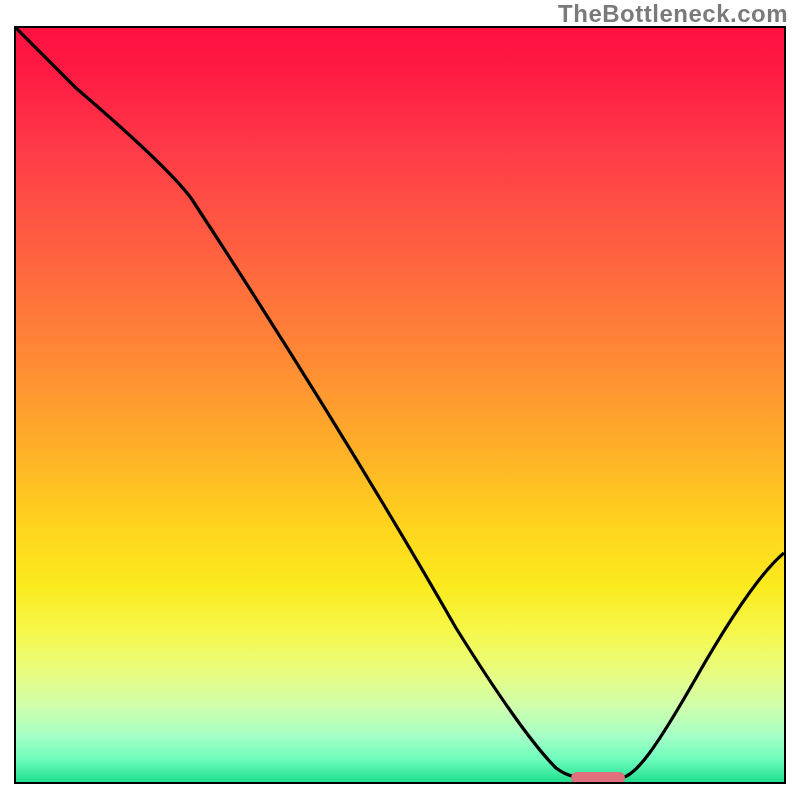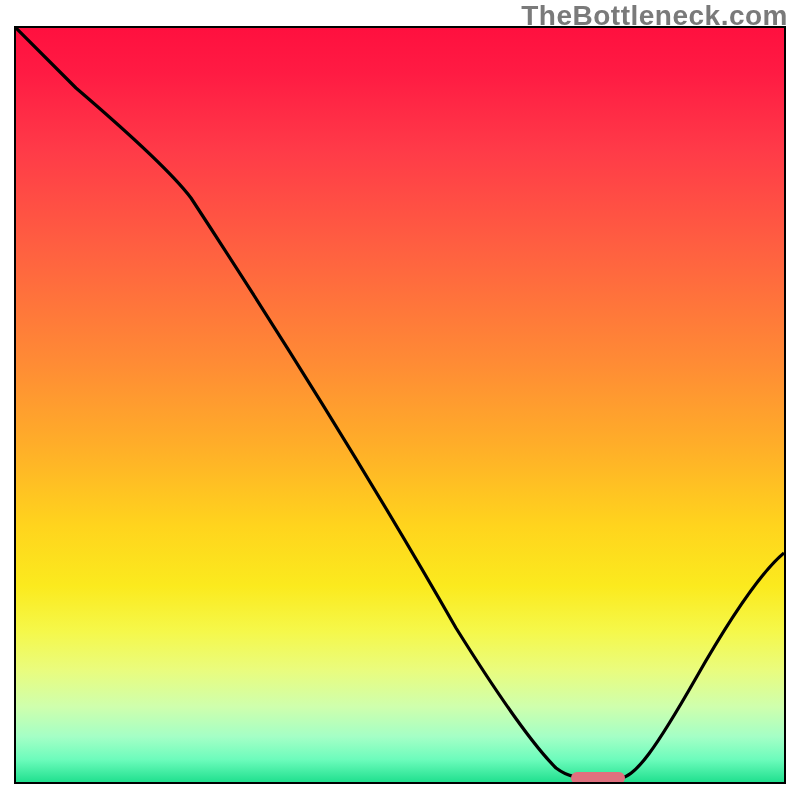--- a/index.html
+++ b/index.html
@@ -13,21 +13,21 @@
   .container {
     position: relative;
     width: 800px;
     height: 800px;
   }
   .watermark {
     position: absolute;
     top: 0;
     right: 12px;
     color: #7a7a7a;
-    font-size: 28px;
+    font-size: 24px;
     font-weight: 600;
     letter-spacing: 0.5px;
     z-index: 20;
   }
   .plot-frame {
     position: absolute;
     left: 14px;
     top: 26px;
     width: 772px;
     height: 758px;

